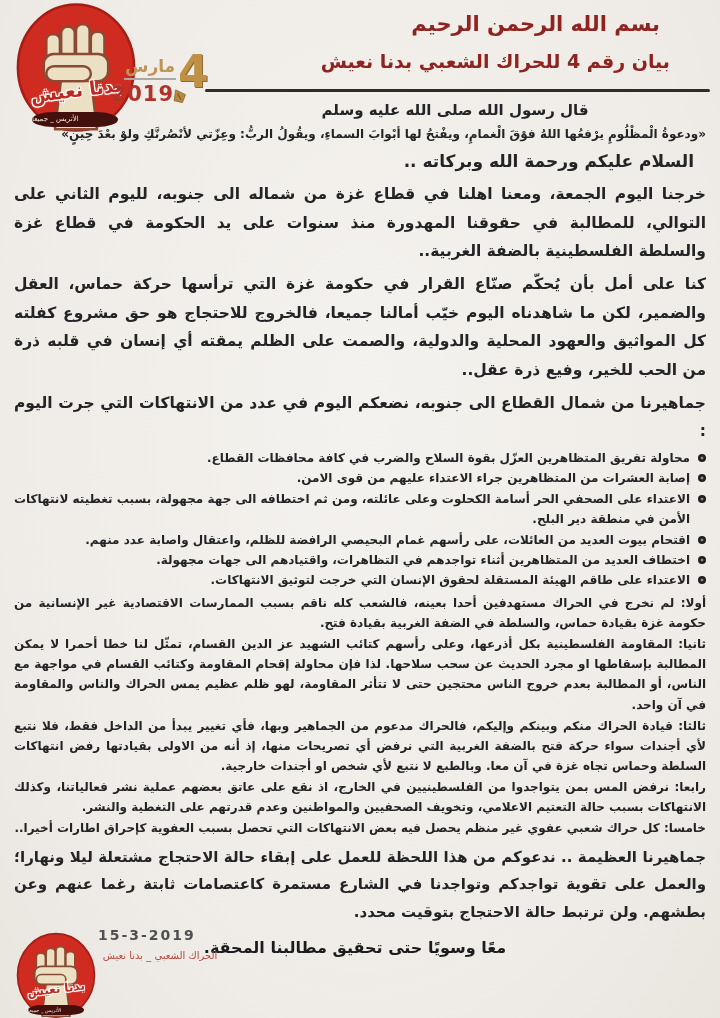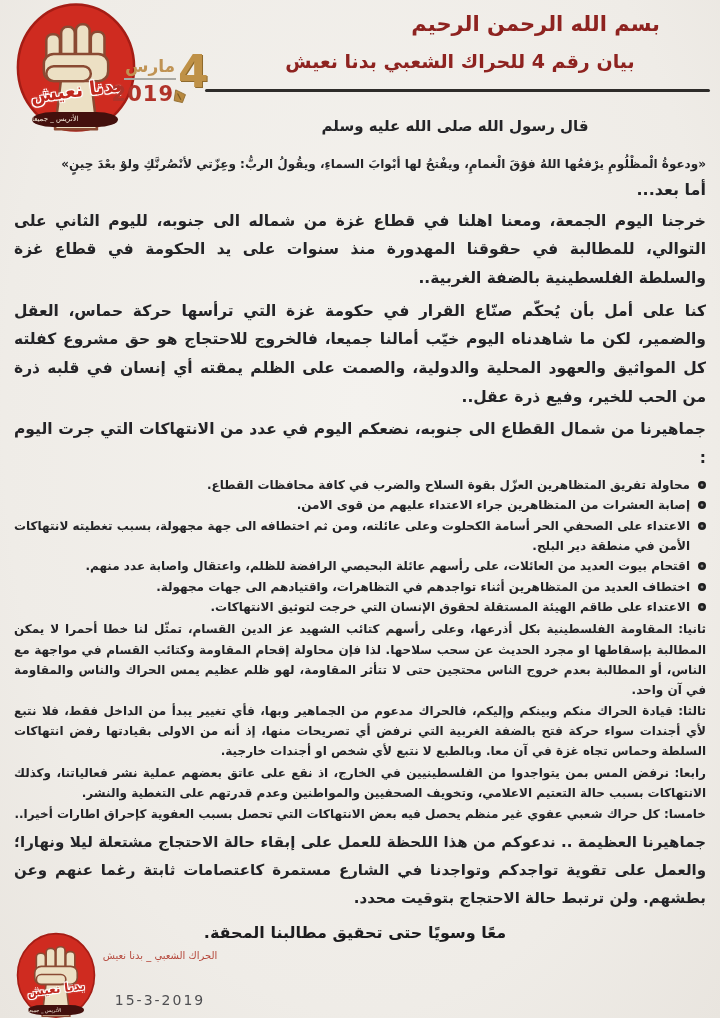--- a/index.html
+++ b/index.html
@@ -10,21 +10,21 @@
     font-family:"DejaVu Sans", sans-serif;
     direction:rtl;
     color:#242427;
   }
   
   .bismillah{
     position:absolute;top:12px;left:350px;width:310px;text-align:right;
     font-size:21px;font-weight:bold;color:#8e2320;
   }
   .stmt-title{
-    position:absolute;top:50px;left:250px;width:420px;text-align:center;
+    position:absolute;top:50px;left:250px;width:420px;text-align:right;
     font-size:19px;font-weight:bold;color:#8e2320;
   }
   .hrule{
     position:absolute;top:89px;left:205px;width:505px;height:3px;
     background:#2e2c2a;border-radius:2px;
   }
   
   .badge{position:absolute;top:52px;left:120px;width:100px;height:56px;}
   .badge-month{
     position:absolute;top:4px;left:4px;width:52px;text-align:center;
@@ -58,21 +58,21 @@
     position:absolute;background:#43100d;color:#f4e9d8;text-align:left;
     border-radius:50%/100%;overflow:hidden;white-space:nowrap;
   }
   .logo-top .logo-banner{bottom:11px;left:22px;width:86px;height:15px;font-size:7px;line-height:15px;}
   .logo-bottom .logo-banner{bottom:7px;left:16px;width:56px;height:10px;font-size:5px;line-height:10px;}
   
   .body{
     position:absolute;top:99px;left:14px;right:14px;bottom:0;overflow:hidden;
     font-weight:bold;
   }
-  .narrator{margin:16px;padding-left:190px;text-align:center;font-size:15px;line-height:1.5;}
+  .narrator{margin:0;padding-left:190px;text-align:center;font-size:15px;line-height:1.5;}
   .hadith{margin:2px 0 0;font-size:12px;line-height:1.8;text-align:justify;text-align-last:right;}
   .amma{margin:2px 0 0;font-size:16px;line-height:1.6;}
   .greeting{margin:2px 12px 0 0;font-size:17px;line-height:1.7;}
   .para{margin:4px 0 0;font-size:15.5px;line-height:1.85;text-align:justify;text-align-last:right;}
   .violations{margin:2px 0 2px;}
   .v-item{
     position:relative;margin:0;padding:0 16px 0 0;
     font-size:12px;line-height:1.7;text-align:justify;text-align-last:right;
   }
   .blt{
@@ -85,22 +85,22 @@
   .closing{margin:5px 0 0;font-size:15px;line-height:1.85;text-align:justify;text-align-last:right;}
   .final-slogan{
     margin:8px 90px 0 80px;text-align:center;font-size:16px;line-height:1.6;color:#1c1c1e;
   }
   
   .footer-movement{
     position:absolute;top:950px;left:98px;width:124px;text-align:center;
     font-size:10px;font-weight:normal;color:#b5483c;
   }
   .footer-date{
-    position:absolute;top:992px;left:98px;width:124px;text-align:center;
-    font-size:14px;font-weight:normal;color:#4f4f52;letter-spacing:2px;direction:ltr;
+    position:absolute;top:927px;left:98px;width:124px;
+    font-size:14px;font-weight:bold;color:#4f4f52;letter-spacing:2px;direction:ltr;
   }
 </style>
 </head>
 <body>
 
 <div class="page">
 
   <div class="logo logo-top">
     <svg viewBox="0 0 100 110">
       <ellipse cx="50" cy="53" rx="47" ry="51" fill="#cf2b20" stroke="#a51d15" stroke-width="2"></ellipse>
@@ -130,55 +130,56 @@
       <svg width="16" height="16" viewBox="0 0 20 20">
         <path d="M10 1 L18 12 L10 19 L2 12 Z" fill="#b8893f" stroke="#8f6a2c" stroke-width="1"></path>
         <line x1="10" y1="6" x2="10" y2="15" stroke="#7a5a24" stroke-width="1.5"></line>
       </svg>
     </div>
   </div>
 
   <div class="body">
     <p class="narrator">قال رسول الله صلى الله عليه وسلم</p>
     <p class="hadith">«ودعوةُ الْمظْلُومِ يرْفعُها اللهُ فوْقَ الْغمامِ، ويفْتحُ لها أبْوابَ السماءِ، ويقُولُ الربُّ: وعِزّتي لأنْصُرنَّكِ ولوْ بعْدَ حِينٍ»</p>
-    <p class="amma">أما بعد...</p>
+    <p class="greeting">السلام عليكم ورحمة الله وبركاته ..</p>
 
     <p class="para">خرجنا اليوم الجمعة، ومعنا اهلنا في قطاع غزة من شماله الى جنوبه، لليوم الثاني على التوالي، للمطالبة في حقوقنا المهدورة منذ سنوات على يد الحكومة في قطاع غزة والسلطة الفلسطينية بالضفة الغربية..</p>
     <p class="para">كنا على أمل بأن يُحكّم صنّاع القرار في حكومة غزة التي ترأسها حركة حماس، العقل والضمير، لكن ما شاهدناه اليوم خيّب أمالنا جميعا، فالخروج للاحتجاج هو حق مشروع كفلته كل المواثيق والعهود المحلية والدولية، والصمت على الظلم يمقته أي إنسان في قلبه ذرة من الحب للخير، وفيع ذرة عقل..</p>
     <p class="para">جماهيرنا من شمال القطاع الى جنوبه، نضعكم اليوم في عدد من الانتهاكات التي جرت اليوم :</p>
 
     <div class="violations">
         <div class="v-item">
         <span class="blt"></span>
         <span>محاولة تفريق المتظاهرين العزّل بقوة السلاح والضرب في كافة محافظات القطاع.</span>
       </div>
         <div class="v-item">
         <span class="blt"></span>
         <span>إصابة العشرات من المتظاهرين جراء الاعتداء عليهم من قوى الامن.</span>
       </div>
         <div class="v-item">
         <span class="blt"></span>
         <span>الاعتداء على الصحفي الحر أسامة الكحلوت وعلى عائلته، ومن ثم اختطافه الى جهة مجهولة، بسبب تغطيته لانتهاكات الأمن في منطقة دير البلح.</span>
       </div>
         <div class="v-item">
         <span class="blt"></span>
-        <span>اقتحام بيوت العديد من العائلات، على رأسهم عائلة البحيصي الرافضة للظلم، واعتقال واصابة عدد منهم.</span>
+        <span>اقتحام بيوت العديد من العائلات، على رأسهم غمام البحيصي الرافضة للظلم، واعتقال واصابة عدد منهم.</span>
       </div>
         <div class="v-item">
         <span class="blt"></span>
         <span>اختطاف العديد من المتظاهرين أثناء تواجدهم في التظاهرات، واقتيادهم الى جهات مجهولة.</span>
       </div>
         <div class="v-item">
         <span class="blt"></span>
         <span>الاعتداء على طاقم الهيئة المستقلة لحقوق الإنسان التي خرجت لتوثيق الانتهاكات.</span>
       </div>
       </div>
 
 
     <div>
+        <p class="pt">أولا: لم نخرج في الحراك مستهدفين أحدا بعينه، فالشعب كله ناقم بسبب الممارسات الاقتصادية غير الإنسانية من حكومة غزة بقيادة حماس، والسلطة في الضفة الغربية بقيادة فتح.</p>
         <p class="pt">ثانيا: المقاومة الفلسطينية بكل أذرعها، وعلى رأسهم كتائب الشهيد عز الدين القسام، تمثّل لنا خطا أحمرا لا يمكن المطالبة بإسقاطها او مجرد الحديث عن سحب سلاحها. لذا فإن محاولة إقحام المقاومة وكتائب القسام في مواجهة مع الناس، أو المطالبة بعدم خروج الناس محتجين حتى لا تتأثر المقاومة، لهو ظلم عظيم يمس الحراك والناس والمقاومة في آن واحد.</p>
         <p class="pt">ثالثا: قيادة الحراك منكم وبينكم وإليكم، فالحراك مدعوم من الجماهير وبها، فأي تغيير يبدأ من الداخل فقط، فلا نتبع لأي أجندات سواء حركة فتح بالضفة الغربية التي نرفض أي تصريحات منها، إذ أنه من الاولى بقيادتها رفض انتهاكات السلطة وحماس تجاه غزة في آن معا. وبالطبع لا نتبع لأي شخص او أجندات خارجية.</p>
         <p class="pt">رابعا: نرفض المس بمن يتواجدوا من الفلسطينيين في الخارج، اذ نقع على عاتق بعضهم عملية نشر فعالياتنا، وكذلك الانتهاكات بسبب حالة التعتيم الاعلامي، وتخويف الصحفيين والمواطنين وعدم قدرتهم على التغطية والنشر.</p>
         <p class="pt">خامسا: كل حراك شعبي عفوي غير منظم يحصل فيه بعض الانتهاكات التي تحصل بسبب العفوية كإحراق اطارات أخيرا..</p>
       </div>
 
     <p class="closing">جماهيرنا العظيمة .. ندعوكم من هذا اللحظة للعمل على إبقاء حالة الاحتجاج مشتعلة ليلا ونهارا؛ والعمل على تقوية تواجدكم وتواجدنا في الشارع مستمرة كاعتصامات ثابتة رغما عنهم وعن بطشهم. ولن ترتبط حالة الاحتجاج بتوقيت محدد.</p>
     <p class="final-slogan">معًا وسويًا حتى تحقيق مطالبنا المحقة.</p>
   </div>
 

